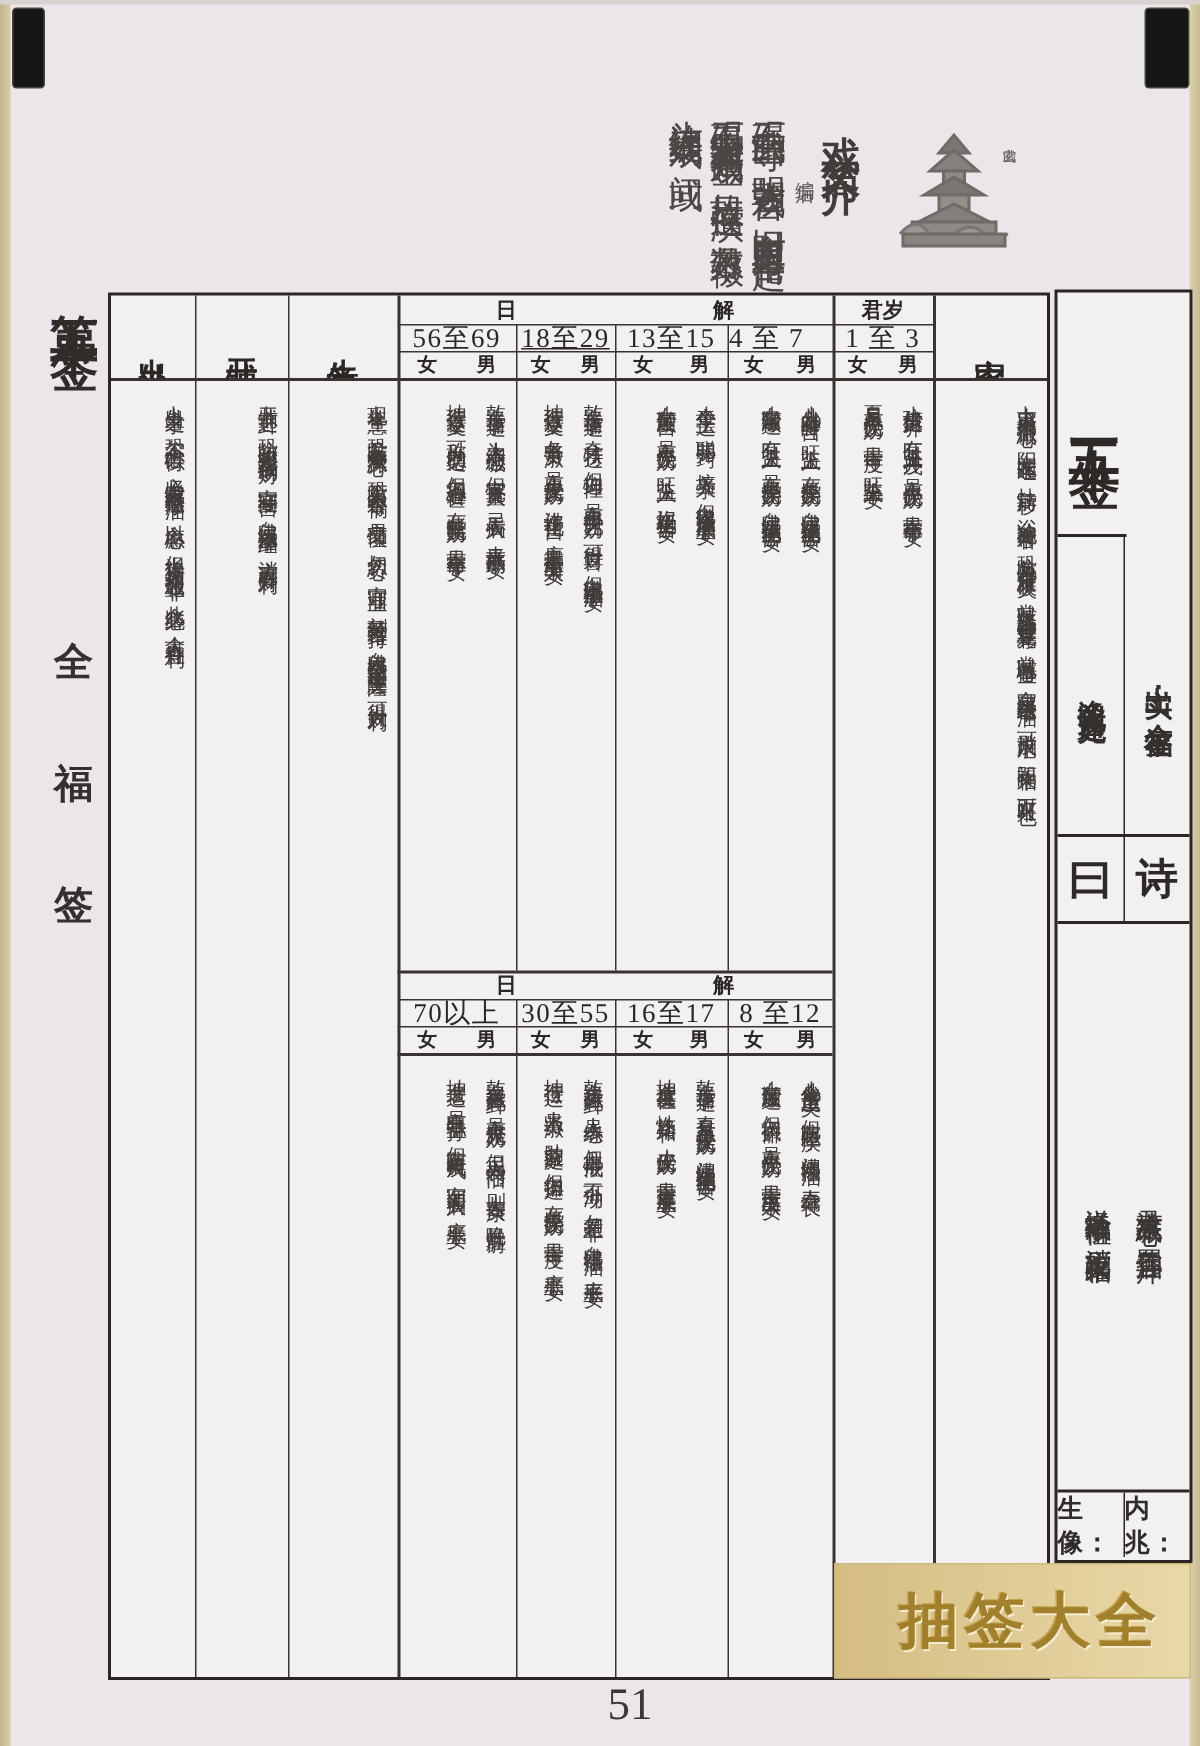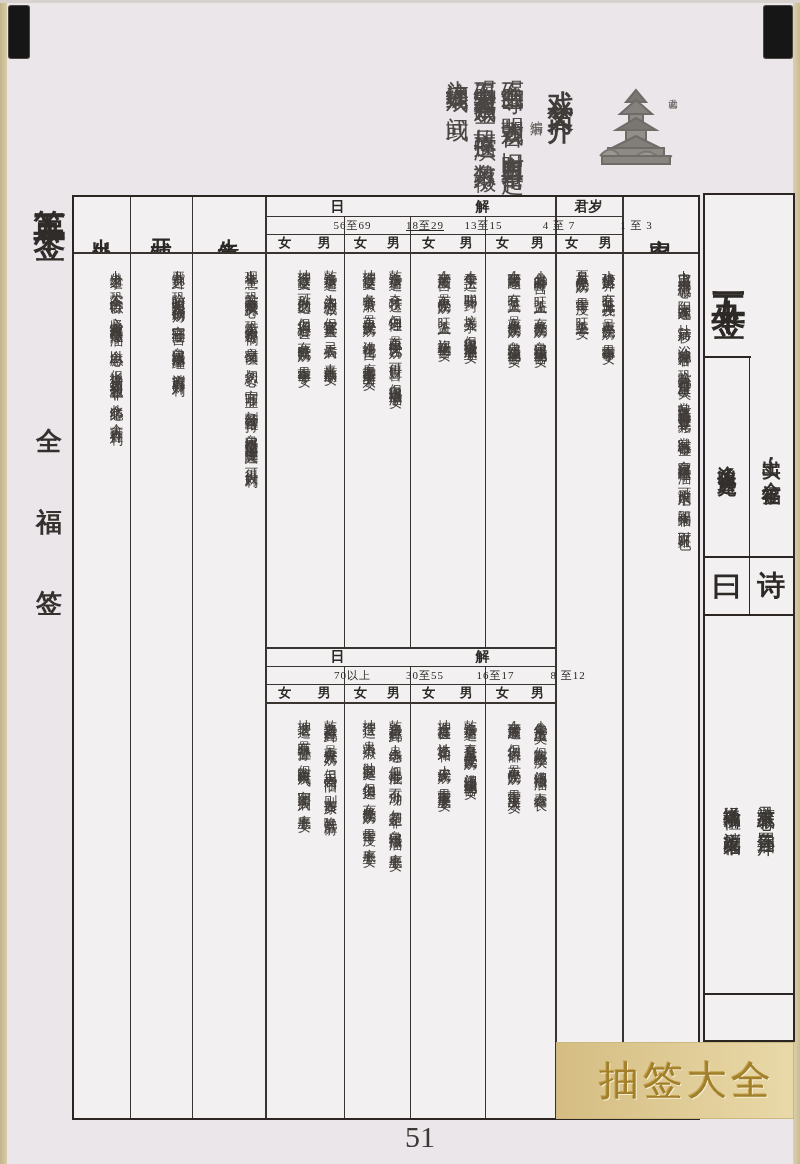--- a/index.html
+++ b/index.html
@@ -26,21 +26,21 @@
   .illu-caption{left:666px;top:92px;height:40px;font-size:9px;color:#6b6764;}
   
   .margin-no{left:28px;top:184px;height:220px;font-size:32px;letter-spacing:5px;color:#2f2c29;font-weight:600;}
   .margin-name{left:36px;top:424px;display:flex;flex-direction:column;gap:46px;font-size:26px;color:#33302d;font-weight:600;}
   
   .table-wrap{left:72px;top:195px;width:628px;height:925px;background:#f3f0f1;border:2px solid #2b2624;box-sizing:border-box;}
   .tline{position:absolute;background:#3a3430;}
   .cell{position:absolute;box-sizing:border-box;overflow:hidden;}
   .hd{display:flex;align-items:center;justify-content:center;color:#2a2724;}
   .hd-big{font-size:21px;font-weight:700;letter-spacing:3px;}
-  .hd-row{font-size:11px;letter-spacing:1px;margin-left:48px;}
+  .hd-row{font-size:18px;letter-spacing:1px;}
   .hd-spread{display:flex;flex-direction:row;align-items:center;justify-content:space-around;font-size:14px;font-weight:700;color:#2a2724;}
   .gender{display:flex;flex-direction:row;align-items:center;justify-content:space-around;font-size:13px;font-weight:700;color:#2a2724;}
   .vtext{
     writing-mode:vertical-rl;
     font-size:13.5px;line-height:1.5;letter-spacing:1.5px;color:#403c39;
     padding:5px 3px 2px 2px;box-sizing:border-box;
   }
   .vline{display:block;}
   .vline + .vline{margin-block-start:6px;}
   
@@ -59,21 +59,21 @@
   .sb-bottom{height:43px;border-bottom:none;}
   .sb-label{font-size:17px;font-weight:700;letter-spacing:1px;color:#2f2c29;}
   
   .banner{
     left:556px;top:1042px;width:238px;height:77px;
     background:linear-gradient(90deg,#d5bd82,#e9d9a9);
     display:flex;align-items:center;justify-content:center;
     box-shadow:0 0 0 1px #cbb87e inset;
   }
   .banner-text{
-    font-size:40px;font-weight:400;letter-spacing:4px;color:#a2802b;
+    font-size:40px;font-weight:700;letter-spacing:4px;color:#a2802b;
     text-shadow:1px 1px 0 #f4ecd2, -1px -1px 0 #c3a24e;
     margin-left:24px;
   }
   .page-num{left:385px;top:1120px;width:70px;text-align:center;font-size:30px;color:#3b3835;}
 </style>
 </head>
 <body>
 
 <div class="abs edge-left"></div>
 <div class="abs edge-right"></div>
@@ -137,21 +137,21 @@
 
   <div class="cell hd-spread" style="left:191px;top:0;width:290px;height:19px;">
     <span>日</span>
     <span>解</span>
   </div>
   <div class="cell hd hd-spread" style="left:481px;top:0;width:67px;height:19px;font-family:Liberation Serif, serif;">君岁</div>
   <div class="cell hd hd-big v" style="left:548px;top:0;width:76px;height:55px;">家宅</div>
 
   <div class="cell hd hd-row" style="left:191px;top:19px;width:79px;height:18px;">56至69</div>
   <div class="cell hd hd-row" style="left:270px;top:19px;width:66px;height:18px;text-decoration:underline;">18至29</div>
-  <div class="cell hd hd-row" style="left:324px;top:19px;width:75px;height:18px;">13至15</div>
+  <div class="cell hd hd-row" style="left:336px;top:19px;width:75px;height:18px;">13至15</div>
   <div class="cell hd hd-row" style="left:411px;top:19px;width:52px;height:18px;">4 至 7</div>
   <div class="cell hd hd-row" style="left:481px;top:19px;width:67px;height:18px;">1 至 3</div>
 
   <div class="cell gender" style="left:191px;top:37px;width:79px;height:18px;">
     <span>女</span>
     <span>男</span>
   </div>
   <div class="cell gender" style="left:270px;top:37px;width:66px;height:18px;">
     <span>女</span>
     <span>男</span>
@@ -249,19 +249,23 @@
   <div class="sb-sec sb-split" style="height:58px;">
     <div class="sb-half sb-poemchar">曰</div>
     <div class="sb-half sb-poemchar">诗</div>
   </div>
   <div class="sb-sec sb-poem">
     <div class="poem-text">
       <span class="vline">君汝求签未诚心　罚你香油二三斤</span>
       <span class="vline">送经奉油敬佛祖　消灾改厄福来临</span>
     </div>
   </div>
+  <div class="sb-sec sb-split sb-bottom">
+    <div class="sb-half sb-label">生像：</div>
+    <div class="sb-half sb-label">内兆：</div>
+  </div>
 </div>
 
 <div class="abs banner">
   <span class="banner-text">抽签大全</span>
 </div>
 
 <div class="abs page-num">51</div>
 
 </body></html>

